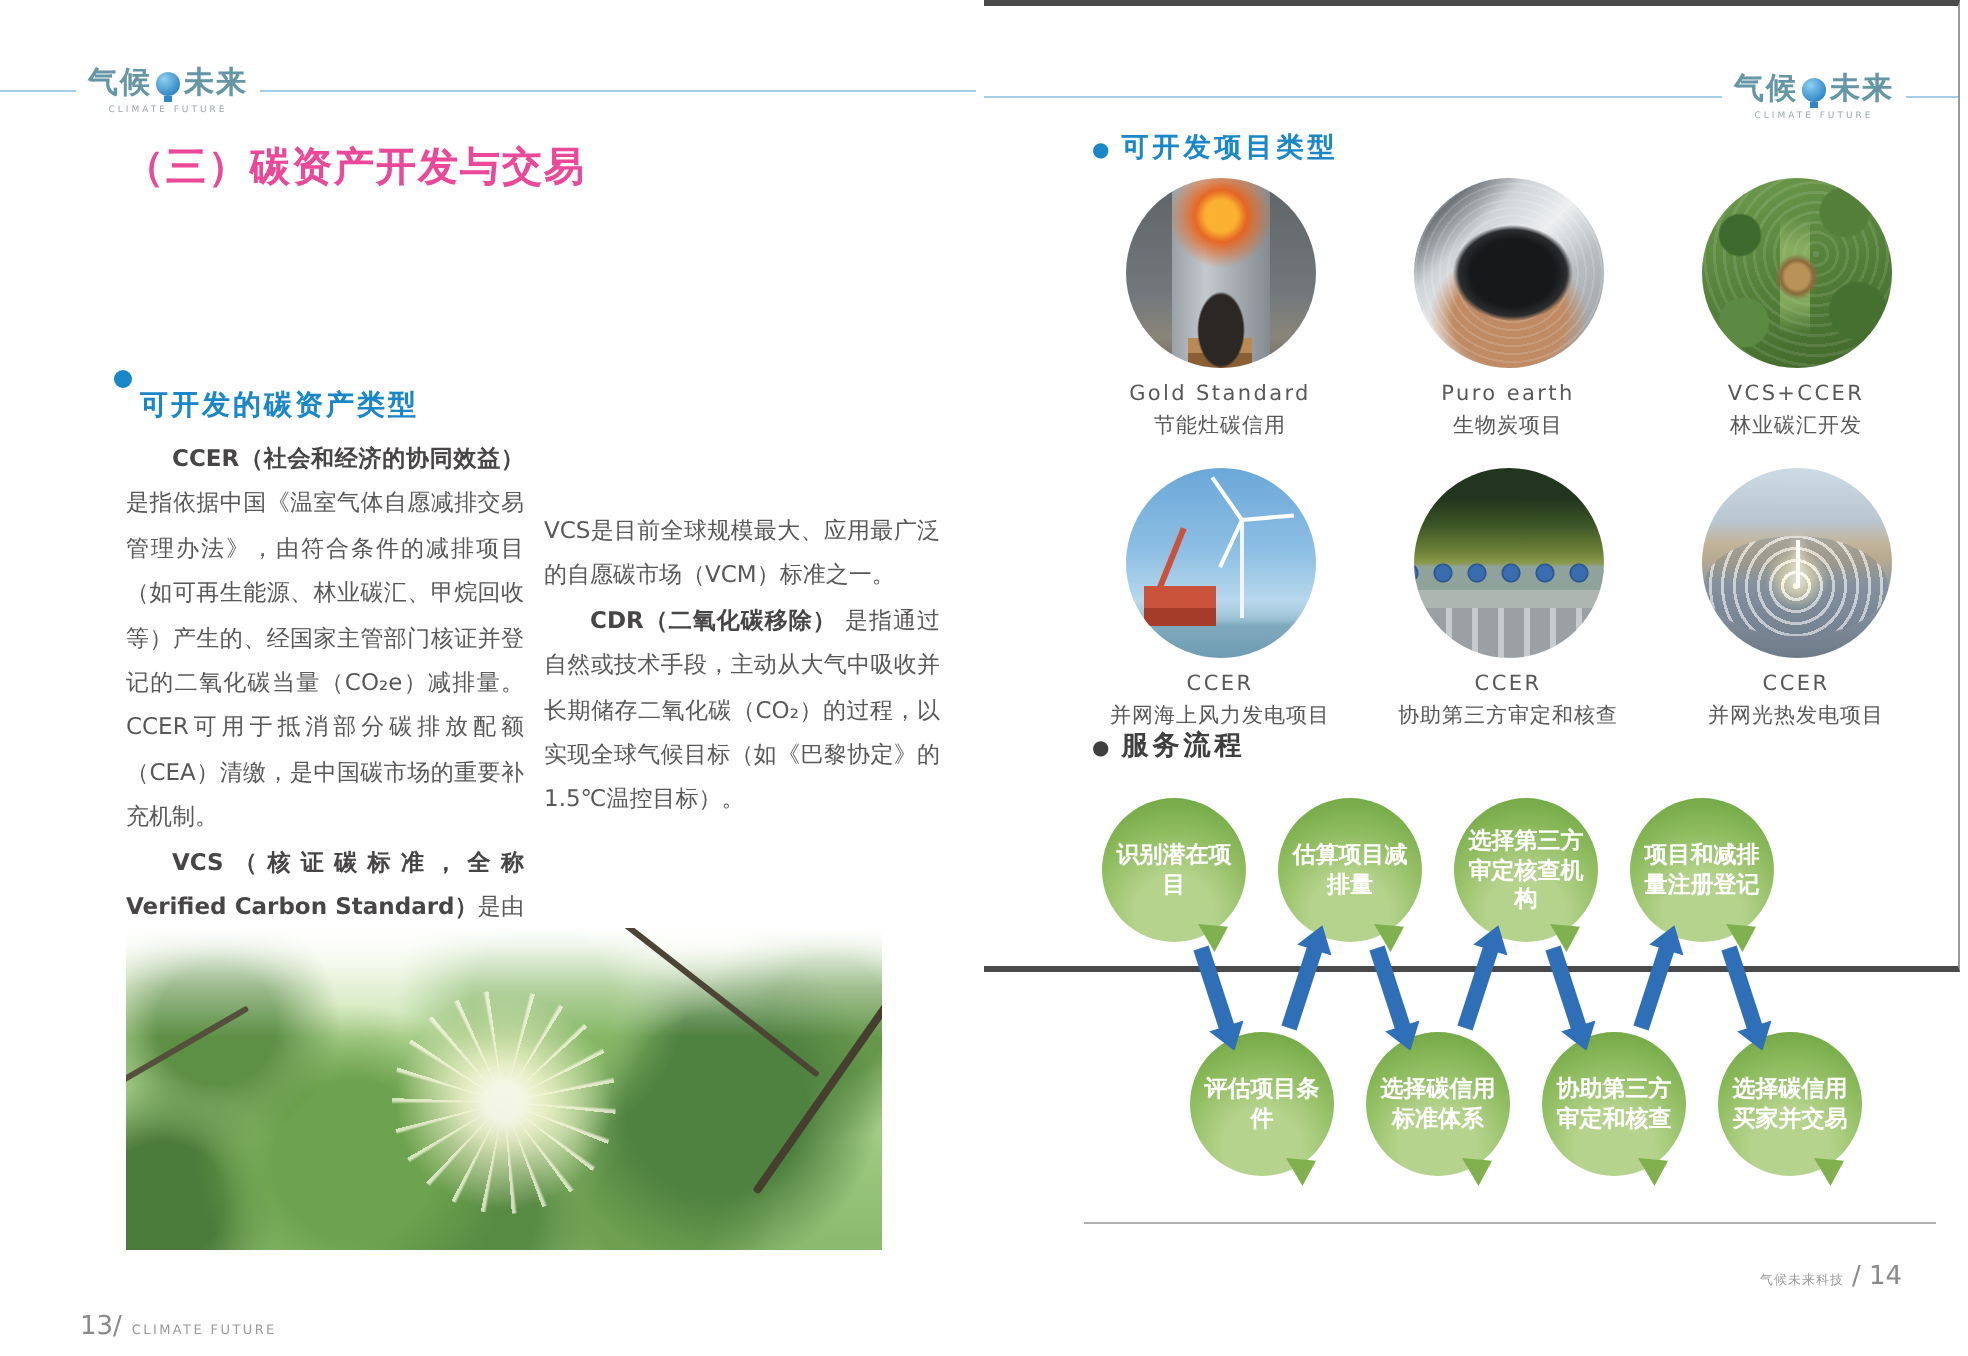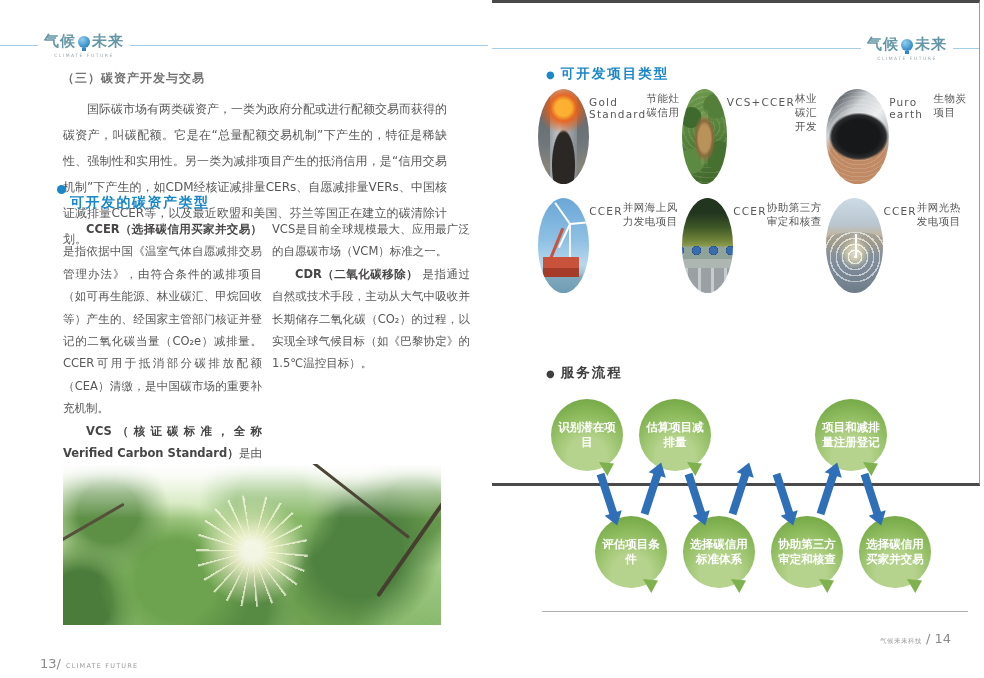--- a/index.html
+++ b/index.html
@@ -13,30 +13,30 @@
   
   .brand-bar { position:absolute; left:0; right:0; top:30px; display:flex; align-items:center; height:30px; }
   .hline { height:1px; background:#a5cde6; }
   .brand { display:flex; flex-direction:column; align-items:center; padding:0 6px; }
   .brand-row { display:flex; align-items:center; color:#6496a6; font-weight:bold; font-size:15px; letter-spacing:1px; }
   .balloon { width:12px; height:12px; border-radius:50%; background:radial-gradient(circle at 35% 30%, #8ed0f0, #2f86c6 75%); margin:0 2px; position:relative; }
   .balloon::after { content:''; position:absolute; left:4px; bottom:-3px; width:4px; height:3px; background:#2f86c6; }
   .brand-sub { font-size:4.5px; color:#9aa7ad; letter-spacing:1.5px; margin-top:2px; border-top:0; }
 
   
-  .lp-title { position:absolute; left:62px; top:70px; color:#737373; font-weight:bold; font-size:12px; letter-spacing:1px; }
+  .lp-title { position:absolute; left:62px; top:70px; color:#ec4899; font-weight:bold; font-size:20px; letter-spacing:1px; }
   .lp-intro { position:absolute; left:63px; top:96px; width:384px; color:#595757; font-size:12px; line-height:26px; text-align:justify; text-indent:2em; }
   .sec-dot { position:absolute; width:9px; height:9px; border-radius:50%; background:#1a87c8; }
   .lp-sec-dot { left:57px; top:185px; }
   .lp-sec-title { position:absolute; left:70px; top:194px; color:#1a87c8; font-weight:bold; font-size:14px; letter-spacing:1.5px; }
   .col { position:absolute; top:218px; color:#595757; font-size:11.5px; line-height:22.4px; text-align:justify; }
   .col-1 { left:63px; width:199px; }
   .col-2 { left:272px; width:198px; }
   .col p { text-indent:2em; }
-  .col p.no-indent { text-indent:0; }
+  .col p.no-indent { text-indent:0;margin-top:36px; }
   .col b { color:#474545; }
 
   .forest { position:absolute; left:63px; top:464px; width:378px; height:161px; overflow:hidden;
     background:
       linear-gradient(180deg, #ffffff 0%, rgba(255,255,255,.85) 6%, rgba(255,255,255,.4) 18%, rgba(255,255,255,0) 34%),
       radial-gradient(circle at 12% 30%, #5d8f45 0 30px, transparent 62px),
       radial-gradient(circle at 30% 72%, #6da34e 0 40px, transparent 78px),
       radial-gradient(circle at 55% 22%, #85b765 0 35px, transparent 72px),
       radial-gradient(circle at 78% 55%, #4f8140 0 45px, transparent 82px),
       radial-gradient(circle at 93% 28%, #66984c 0 30px, transparent 62px),
@@ -57,21 +57,21 @@
   .lp-num { font-size:13px;margin-top:24px; }
   .lp-footlabel { font-size:6.5px; letter-spacing:1.2px; color:#9a9a9a; }
 
   
   .rp-sec { position:absolute; font-weight:bold; letter-spacing:2px; font-size:13.5px; }
   .rp-sec .bullet { font-size:10px; margin-right:4px; }
   .rp-sec-projects { left:54px; top:62px; color:#1a87c8; }
   .rp-sec-flow { left:54px; top:361px; color:#3f3f3f; }
 
   .grid { position:absolute; left:46px; top:86px; width:432px; display:flex; flex-wrap:wrap; }
-  .cell { width:144px; display:flex; flex-direction:row; align-items:flex-start; margin-bottom:14px; }
+  .cell { width:144px; display:flex; flex-direction:column; align-items:center; margin-bottom:14px; }
   .photo { width:95px; height:95px; border-radius:50%; position:relative; overflow:hidden; }
   .cap1 { margin-top:7px; font-size:10.5px; letter-spacing:1.2px; color:#595757; }
   .cap2 { margin-top:3px; font-size:10.5px; letter-spacing:.5px; color:#595757; }
 
   .p1 { background:
     radial-gradient(circle at 50% 20%, rgba(255,176,42,.95) 0 8px, rgba(233,96,24,.92) 13px, rgba(233,96,24,0) 26px),
     radial-gradient(ellipse at 50% 80%, #2a2724 0 11px, rgba(42,39,36,0) 12px),
     linear-gradient(180deg, rgba(0,0,0,0) 0 84%, #b98a55 84% 92%, #8a5f36 92% 100%) 50% 100%/34% 100% no-repeat,
     linear-gradient(90deg, rgba(0,0,0,0) 24%, #9aa1a6 24%, #c3c9cd 42%, #848b90 76%, rgba(0,0,0,0) 76%),
     linear-gradient(180deg, #5d6367 0%, #71787c 60%, #8a8579 84%, #6e685d 100%); }
@@ -151,27 +151,26 @@
           <span class="balloon"></span>
           <span>未来</span>
         </div>
         <div class="brand-sub">CLIMATE FUTURE</div>
       </div>
       <div class="hline" style="flex:1;"></div>
     </div>
 
     <div class="lp-title">（三）碳资产开发与交易</div>
 
-    <p class="lp-intro">国际碳市场有两类碳资产，一类为政府分配或进行配额交易而获得的碳资产，叫碳配额。它是在“总量配额交易机制”下产生的，特征是稀缺性、强制性和实用性。另一类为减排项目产生的抵消信用，是“信用交易机制”下产生的，如CDM经核证减排量CERs、自愿减排量VERs、中国核证减排量CCER等，以及最近欧盟和美国、芬兰等国正在建立的碳清除计划。</p>
 
     <span class="sec-dot lp-sec-dot"></span>
     <div class="lp-sec-title">可开发的碳资产类型</div>
 
     <div class="col col-1">
-      <p><b>CCER（选择碳信用买家并交易）</b><span>是指依据中国《温室气体自愿减排交易管理办法》，由符合条件的减排项目（如可再生能源、林业碳汇、甲烷回收等）产生的、经国家主管部门核证并登记的二氧化碳当量（CO₂e）减排量。CCER可用于抵消部分碳排放配额（CEA）清缴，是中国碳市场的重要补充机制。</span></p>
+      <p><b>CCER（社会和经济的协同效益）</b><span>是指依据中国《温室气体自愿减排交易管理办法》，由符合条件的减排项目（如可再生能源、林业碳汇、甲烷回收等）产生的、经国家主管部门核证并登记的二氧化碳当量（CO₂e）减排量。CCER可用于抵消部分碳排放配额（CEA）清缴，是中国碳市场的重要补充机制。</span></p>
       <p><b>VCS（核证碳标准，全称 Verified Carbon Standard）</b><span>是由国际非营利组 Verra 管理的全球性自愿碳减排认证体系，旨在通过标准化方法学对减排项目产生的碳信用（Carbon Credit）进行核证和交易。</span></p>
     </div>
 
     <div class="col col-2">
       <p class="no-indent">VCS是目前全球规模最大、应用最广泛的自愿碳市场（VCM）标准之一。</p>
       <p><b>CDR（二氧化碳移除）</b><span> 是指通过自然或技术手段，主动从大气中吸收并长期储存二氧化碳（CO₂）的过程，以实现全球气候目标（如《巴黎协定》的1.5℃温控目标）。</span></p>
     </div>
 
     <div class="forest">
       <span class="branch branch-1"></span>
@@ -203,28 +202,28 @@
 
     <div class="rp-sec rp-sec-projects"><span class="bullet">●</span><span>可开发项目类型</span></div>
 
     <div class="grid">
       <div class="cell">
         <div class="photo p1"></div>
         <div class="cap1">Gold Standard</div>
         <div class="cap2">节能灶碳信用</div>
       </div>
       <div class="cell">
+        <div class="photo p3"></div>
+        <div class="cap1">Puro earth</div>
+        <div class="cap2">生物炭项目</div>
+      </div>
+      <div class="cell">
         <div class="photo p2"></div>
         <div class="cap1">VCS+CCER</div>
         <div class="cap2">林业碳汇开发</div>
-      </div>
-      <div class="cell">
-        <div class="photo p3"></div>
-        <div class="cap1">Puro earth</div>
-        <div class="cap2">生物炭项目</div>
       </div>
       <div class="cell">
         <div class="photo p4">
           <span class="tower"></span>
           <span class="blade b1"></span>
           <span class="blade b2"></span>
           <span class="blade b3"></span>
           <span class="crane"></span>
         </div>
         <div class="cap1">CCER</div>
@@ -243,20 +242,21 @@
         <div class="cap1">CCER</div>
         <div class="cap2">并网光热发电项目</div>
       </div>
     </div>
 
     <div class="rp-sec rp-sec-flow"><span class="bullet">●</span><span>服务流程</span></div>
 
     <div class="flow">
       <div class="bub t1">识别潜在项目</div>
       <div class="bub t2">估算项目减排量</div>
+      <div class="bub t3">选择第三方审定核查机构</div>
       <div class="bub t4">项目和减排量注册登记</div>
       <div class="bub m1">评估项目条件</div>
       <div class="bub m2">选择碳信用标准体系</div>
       <div class="bub m3">协助第三方审定和核查</div>
       <div class="bub m4">选择碳信用买家并交易</div>
       <span class="ar d a1"></span>
       <span class="ar u a2"></span>
       <span class="ar d a3"></span>
       <span class="ar u a4"></span>
       <span class="ar d a5"></span>

